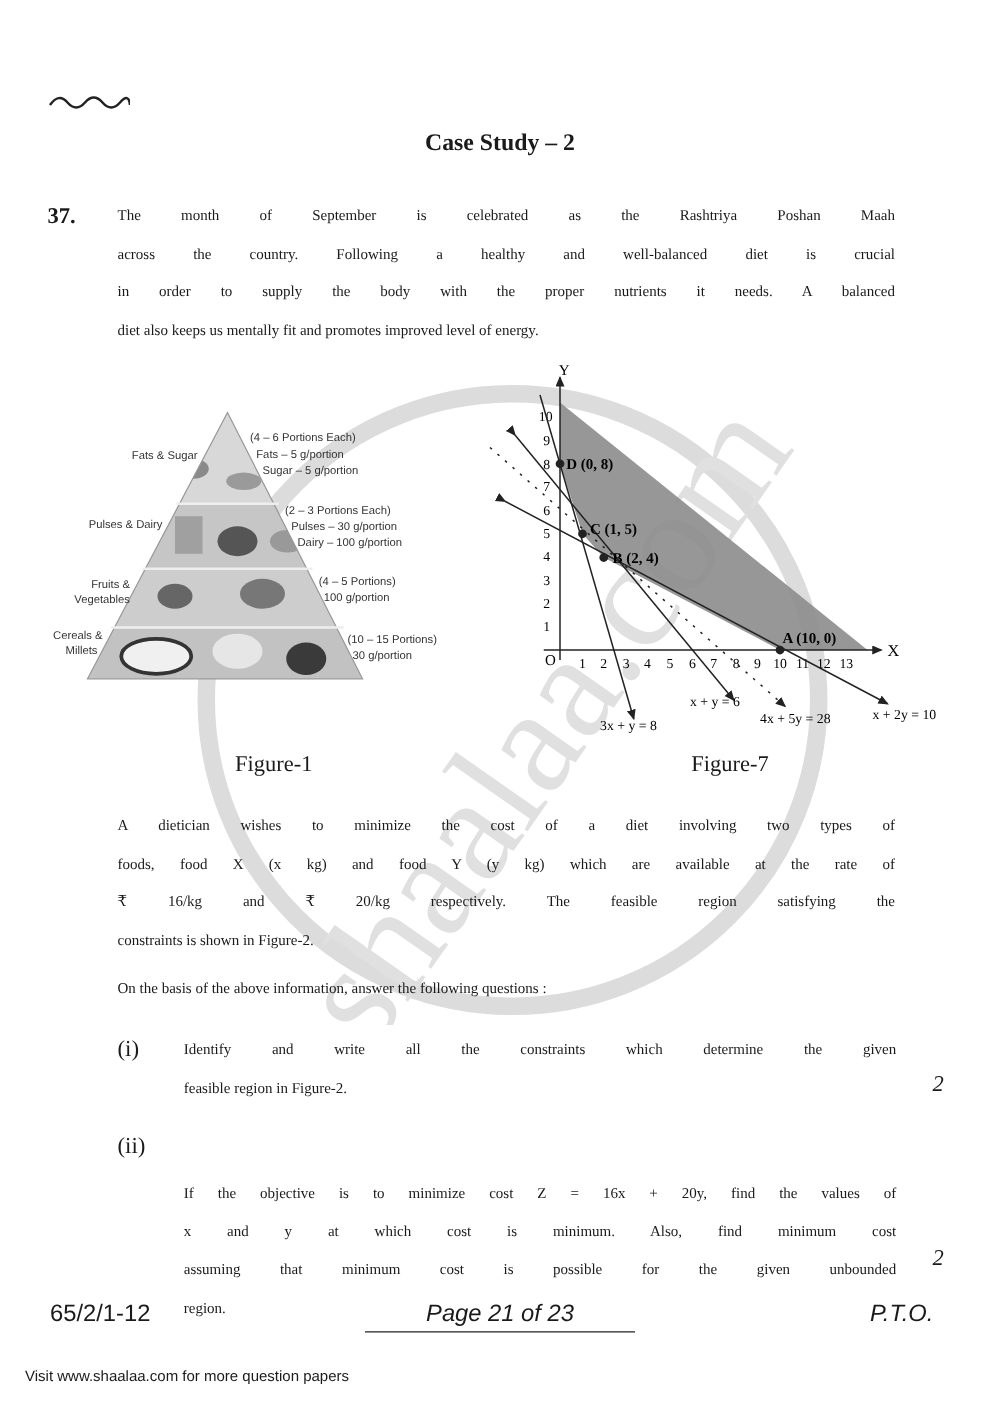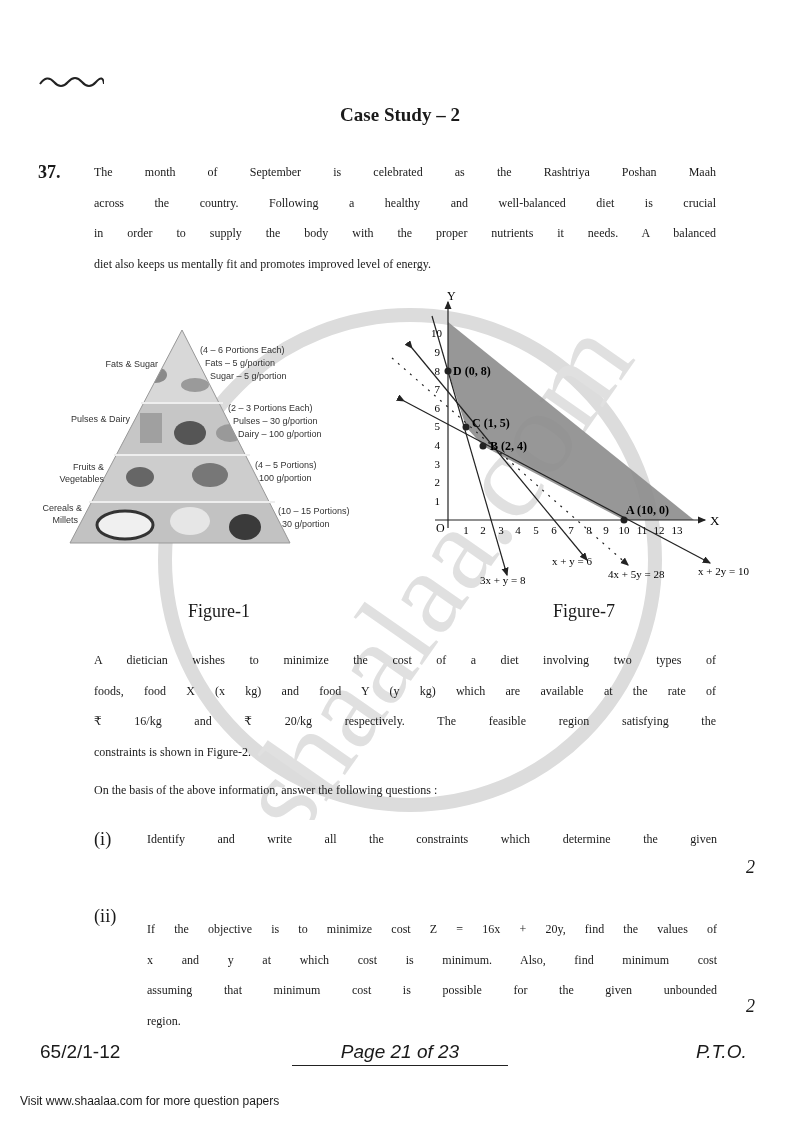--- a/index.html
+++ b/index.html
@@ -175,25 +175,26 @@
   <span class="line last">constraints is shown in Figure-2.</span>
 </div>
 
 <div class="abs para p3">
   <span class="line last">On the basis of the above information, answer the following questions :</span>
 </div>
 
 <div class="abs subq subq-label" style="top:824px;">(i)</div>
 <div class="abs para subq-text" style="top:824px; width:570px; left:147px;">
   <span class="line">Identify and write all the constraints which determine the given</span>
+  <span class="line last">feasible region in Figure-2.</span>
 </div>
 <div class="abs marks" style="top:857px;">2</div>
 
 <div class="abs subq subq-label" style="top:901px;">(ii)</div>
-<div class="abs para subq-text" style="top:914px; width:570px; left:147px;">
+<div class="abs para subq-text" style="top:939px; width:570px; left:147px;">
   <span class="line">If the objective is to minimize cost Z = 16x + 20y, find the values of</span>
   <span class="line">x and y at which cost is minimum. Also, find minimum cost</span>
   <span class="line">assuming that minimum cost is possible for the given unbounded</span>
   <span class="line last">region.</span>
 </div>
 <div class="abs marks" style="top:996px;">2</div>
 
 <div class="abs footer footer-code">65/2/1-12</div>
 <div class="abs footer footer-page">Page 21 of 23</div>
 <div class="abs footer footer-pto">P.T.O.</div>

